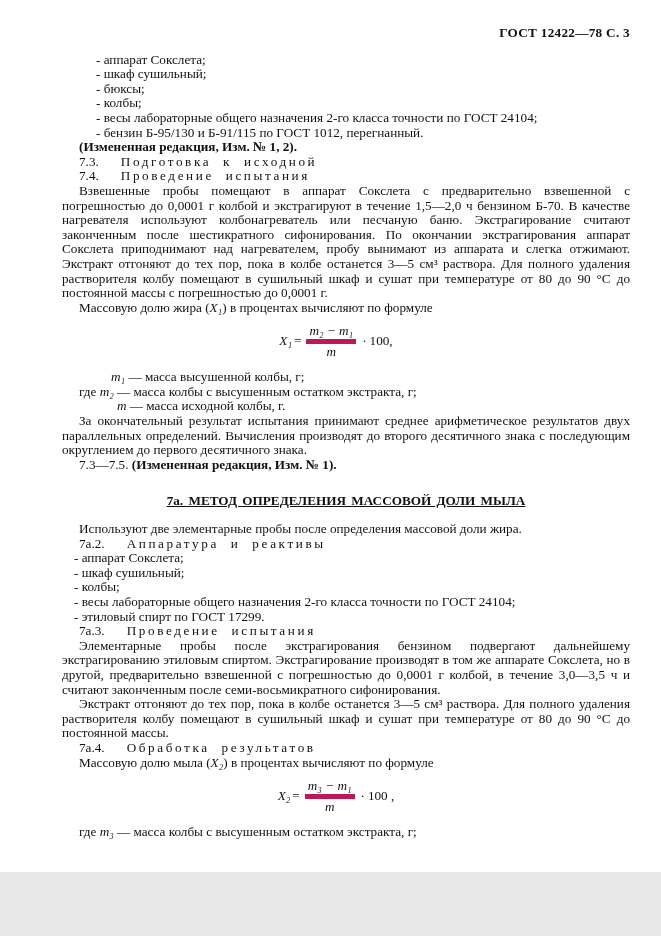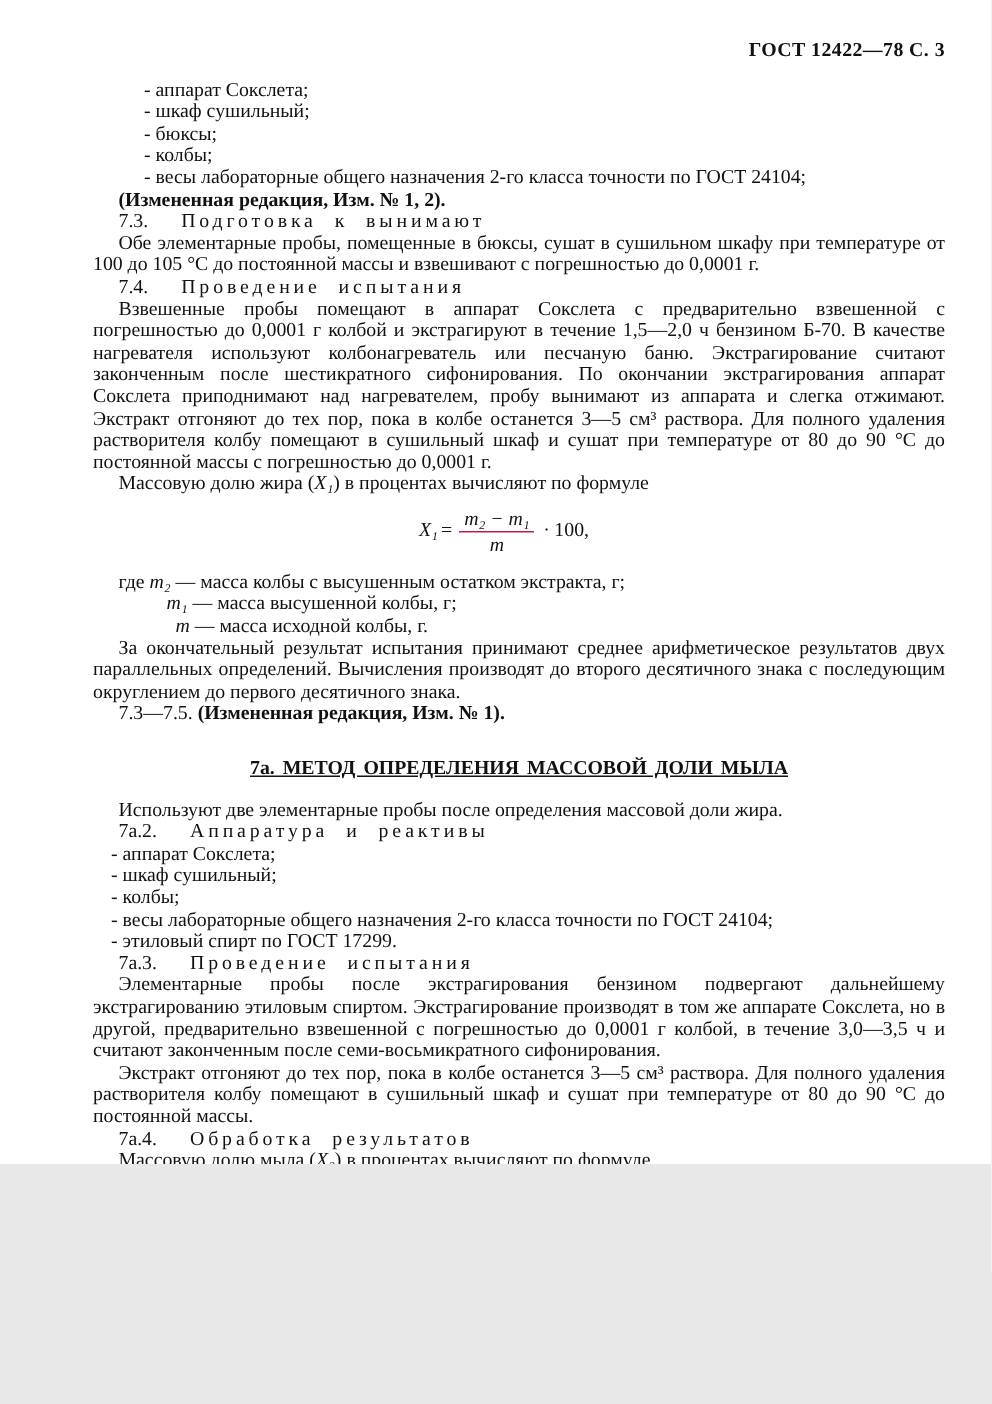--- a/index.html
+++ b/index.html
@@ -1,18 +1,18 @@
 <!DOCTYPE html>
 <html><head>
 <meta charset="utf-8">
 <style>
   html,body{margin:0;padding:0;background:#e8e8e8;}
   .page{
     position:relative;
-    width:661px;height:776px;
+    width:661px;height:872px;
     background:#ffffff;
     box-sizing:border-box;
     padding:26px 31px 0 62px;
     font-family:"Liberation Serif","DejaVu Serif",serif;
     font-size:13.2px;
     line-height:14.6px;
     color:#111111;
     overflow:hidden;
   }
   .hdr{
@@ -53,45 +53,45 @@
   }
   .formula .fv{font-style:italic;}
   .frac{
     display:inline-block;
     vertical-align:middle;
     text-align:center;
     font-style:italic;
     margin:0 3px;
     line-height:14px;
   }
-  .frac .fnum{display:block;border-bottom:1px solid #be185d;padding:0 3px 1px 3px;text-align:right;}
+  .frac .fnum{display:block;border-bottom:5px solid #be185d;padding:0 3px 1px 3px;text-align:right;}
   .frac .fden{display:block;padding-top:1px;}
   .feq{margin:0 2px;}
   .fdot{margin:0 3px;}
 </style>
 </head>
 <body>
 
 <div class="page">
   <div class="hdr">ГОСТ 12422—78 С. 3</div>
   <div>
       <div class="doc-line item1">- аппарат Сокслета;</div>
       <div class="doc-line item1">- шкаф сушильный;</div>
       <div class="doc-line item1">- бюксы;</div>
       <div class="doc-line item1">- колбы;</div>
       <div class="doc-line item1">- весы лабораторные общего назначения 2-го класса точности по ГОСТ 24104;</div>
+      <div class="doc-line item1">- бензин Б-95/130 и Б-91/115 по ГОСТ 1012, перегнанный.</div>
       <div class="boldline">(Измененная редакция, Изм. № 1, 2).</div>
-      <div class="headline"><span class="num">7.3.</span><span class="sp">Подготовка к вынимают</span></div>
-      <div class="para"><span>Обе элементарные пробы, помещенные в бюксы, сушат в сушильном шкафу при температуре от 100 до 105 °С до постоянной массы и взвешивают с погрешностью до 0,0001 г.</span></div>
+      <div class="headline"><span class="num">7.3.</span><span class="sp">Подготовка к исходной</span></div>
       <div class="headline"><span class="num">7.4.</span><span class="sp">Проведение испытания</span></div>
       <div class="para"><span>Взвешенные пробы помещают в аппарат Сокслета с предварительно взвешенной с погрешностью до 0,0001 г колбой и экстрагируют в течение 1,5—2,0 ч бензином Б-70. В качестве нагревателя используют колбонагреватель или песчаную баню. Экстрагирование считают законченным после шестикратного сифонирования. По окончании экстрагирования аппарат Сокслета приподнимают над нагревателем, пробу вынимают из аппарата и слегка отжимают. Экстракт отгоняют до тех пор, пока в колбе останется 3—5 см³ раствора. Для полного удаления растворителя колбу помещают в сушильный шкаф и сушат при температуре от 80 до 90 °С до постоянной массы с погрешностью до 0,0001 г.</span></div>
       <div class="para"><span>Массовую долю жира (</span><span class="vr">X₁</span><span>) в процентах вычисляют по формуле</span></div>
       <div class="formula"><span class="fv">X₁</span><span class="feq">=</span><span class="frac"><span class="fnum">m₂ − m₁</span><span class="fden">m</span></span><span class="fdot">·</span><span>100</span><span>,</span></div>
+      <div class="defline h1"><span></span><span class="vr">m₁</span><span> — масса высушенной колбы, г;</span></div>
       <div class="defline"><span>где </span><span class="vr">m₂</span><span> — масса колбы с высушенным остатком экстракта, г;</span></div>
-      <div class="defline h1"><span></span><span class="vr">m₁</span><span> — масса высушенной колбы, г;</span></div>
       <div class="defline h2"><span></span><span class="vr">m</span><span> — масса исходной колбы, г.</span></div>
       <div class="para"><span>За окончательный результат испытания принимают среднее арифметическое результатов двух параллельных определений. Вычисления производят до второго десятичного знака с последующим округлением до первого десятичного знака.</span></div>
       <div class="mixedline"><span>7.3—7.5. </span><span class="b">(Измененная редакция, Изм. № 1).</span></div>
       <div class="centerhead">7а. МЕТОД ОПРЕДЕЛЕНИЯ МАССОВОЙ ДОЛИ МЫЛА</div>
       <div class="plainp">Используют две элементарные пробы после определения массовой доли жира.</div>
       <div class="headline"><span class="num">7а.2.</span><span class="sp">Аппаратура и реактивы</span></div>
       <div class="doc-line item2">- аппарат Сокслета;</div>
       <div class="doc-line item2">- шкаф сушильный;</div>
       <div class="doc-line item2">- колбы;</div>
       <div class="doc-line item2">- весы лабораторные общего назначения 2-го класса точности по ГОСТ 24104;</div>

